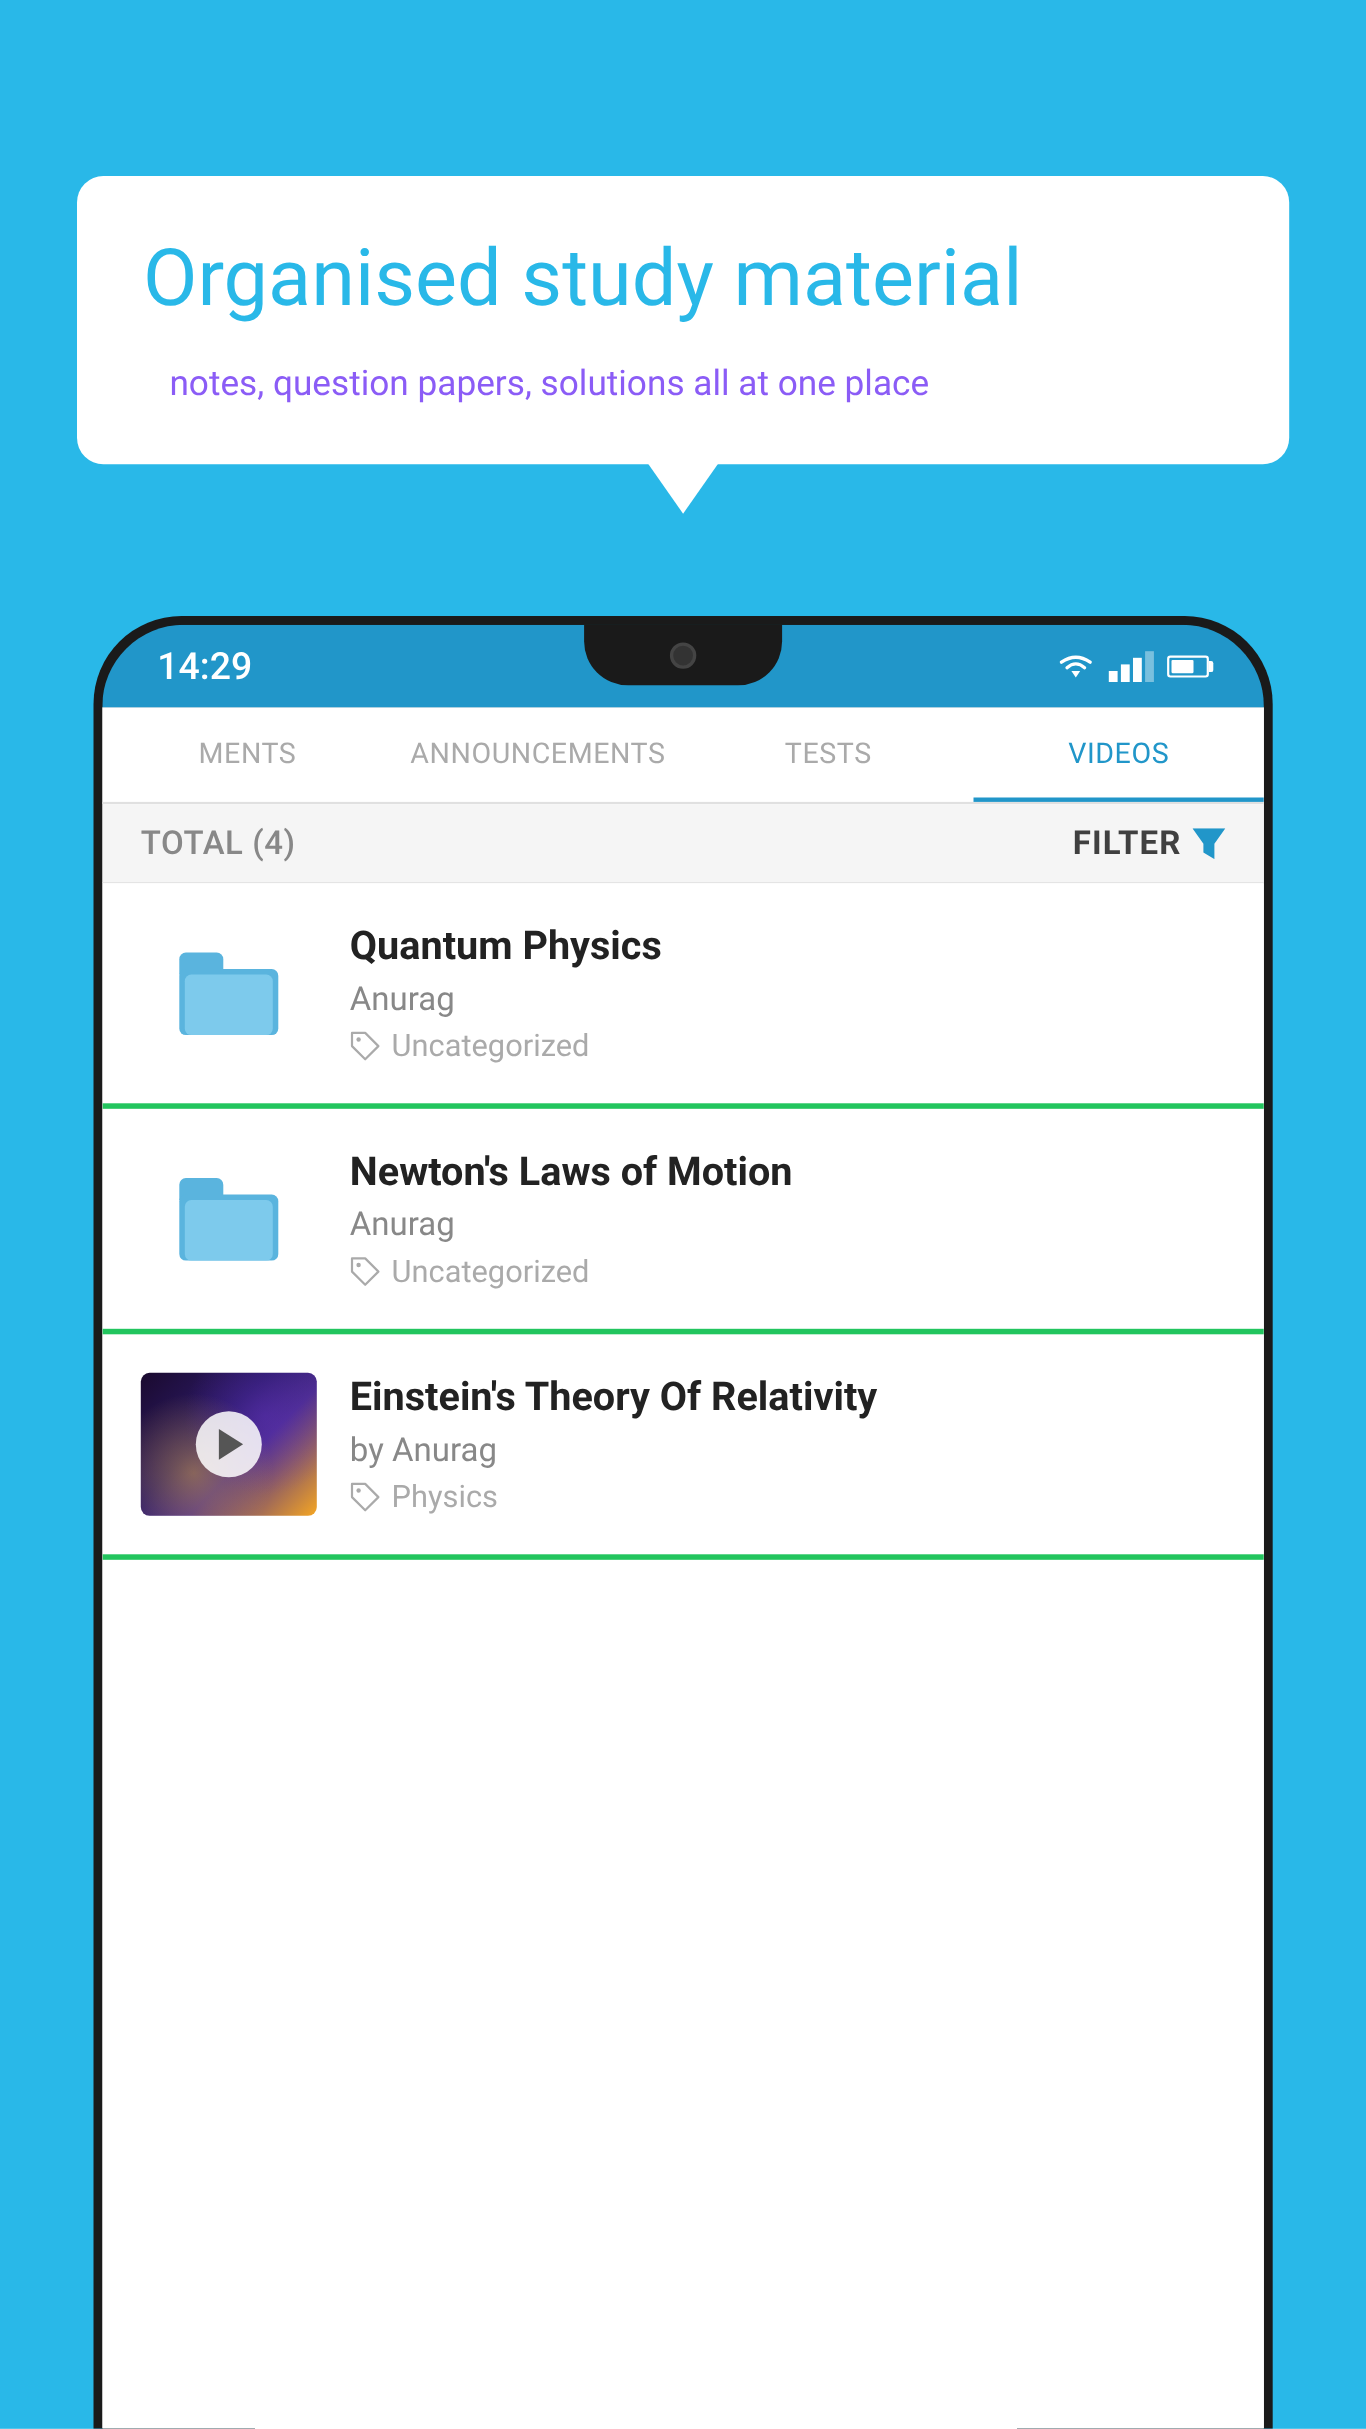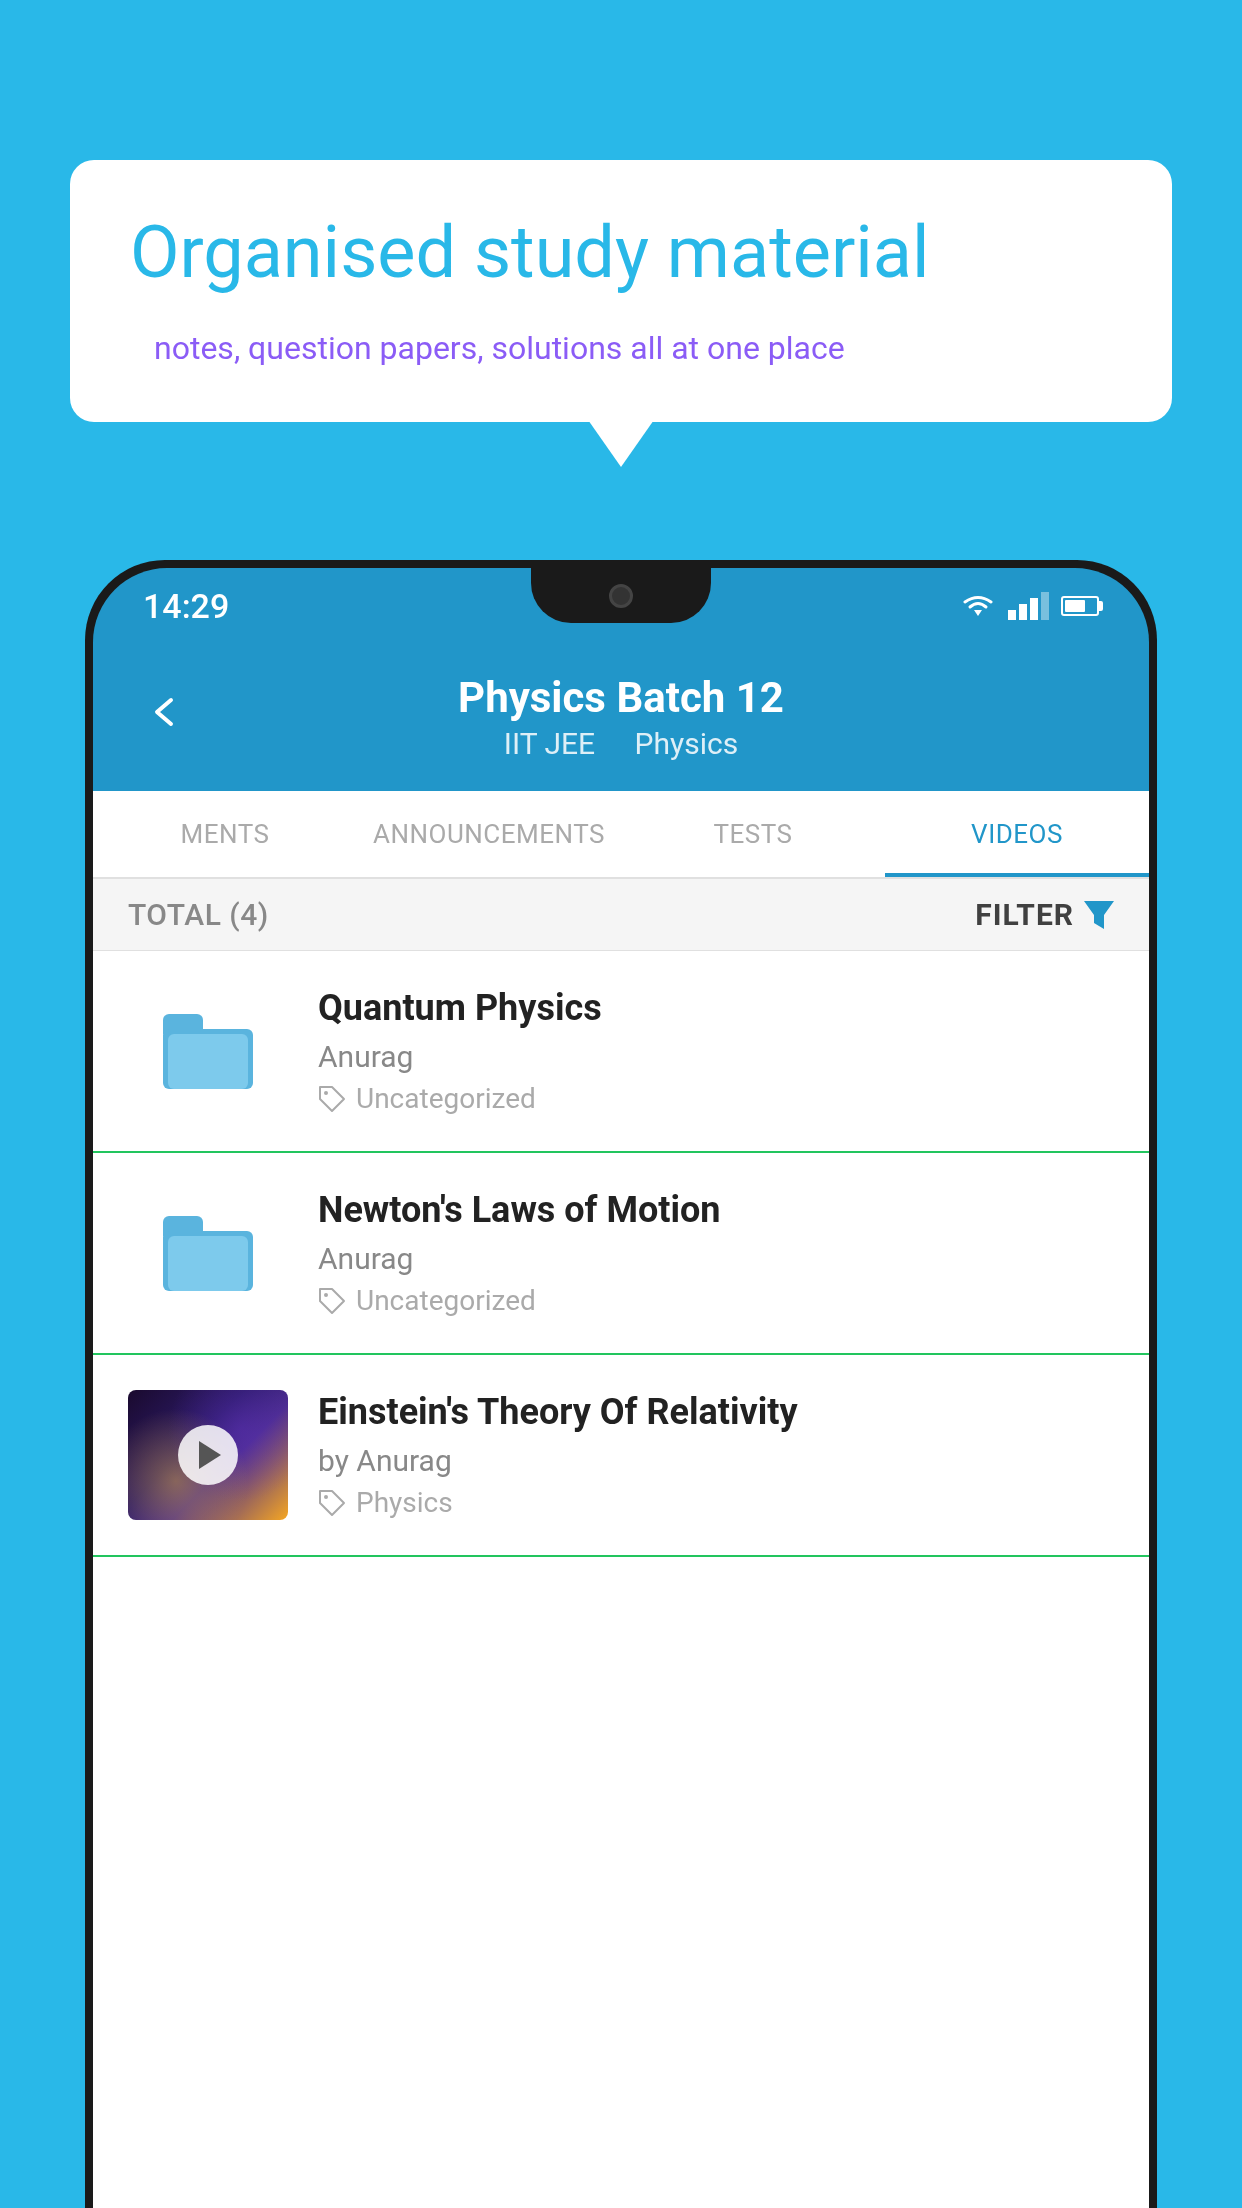--- a/index.html
+++ b/index.html
@@ -269,21 +269,21 @@
     
     .video-list {
       flex: 1;
       overflow: hidden;
       background: white;
     }
     .video-item {
       display: flex;
       align-items: center;
       padding: 35px 35px;
-      border-bottom: 2px solid #22c55e;
+      border-bottom: 5px solid #22c55e;
       gap: 30px;
       cursor: pointer;
     }
     .video-thumb {
       width: 160px;
       height: 130px;
       background: #ddd;
       border-radius: 8px;
       flex-shrink: 0;
       display: flex;
@@ -430,36 +430,20 @@
         </div>
 
         <div class="battery-icon">
           <div class="battery-fill"></div>
         </div>
       </div>
     </div>
 
     <div class="app-content">
 
-      <div class="app-header">
-        <div class="back-arrow">
-          <svg width="40" height="40" viewBox="0 0 40 40">
-            <polyline points="28,8 14,20 28,32" stroke="white" stroke-width="4" fill="none" stroke-linecap="round" stroke-linejoin="round"></polyline>
-          </svg>
-        </div>
-        <div class="header-title-group">
-          <div class="header-title">Physics Batch 12</div>
-          <div class="header-subtitle">
-            <span>IIT JEE</span>
-            <span>  </span>
-            <span>Physics</span>
-          </div>
-        </div>
-        <div style="width:40px;"></div>
-      </div>
 
       <div class="tabs-bar">
         <div class="tab">MENTS</div>
         <div class="tab">ANNOUNCEMENTS</div>
         <div class="tab">TESTS</div>
         <div class="tab active">VIDEOS</div>
       </div>
 
 
       <div class="filter-bar">

